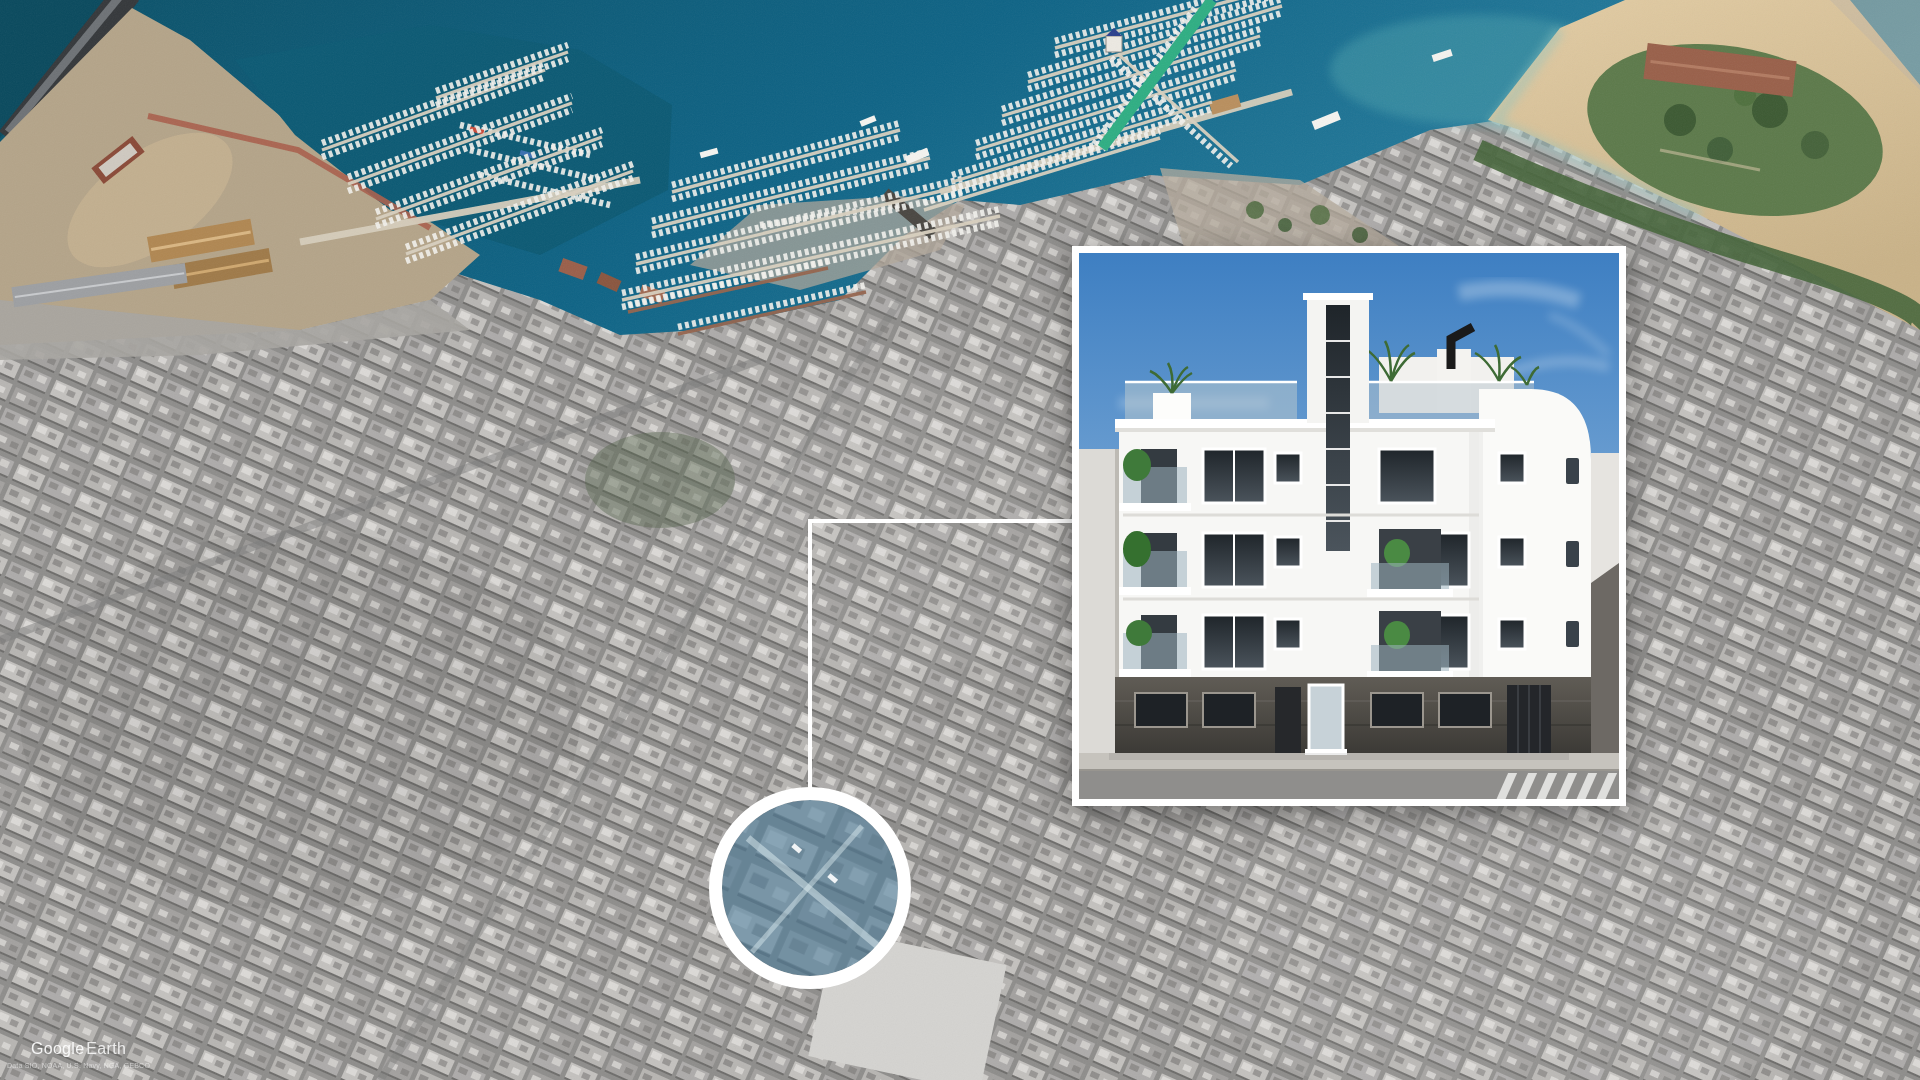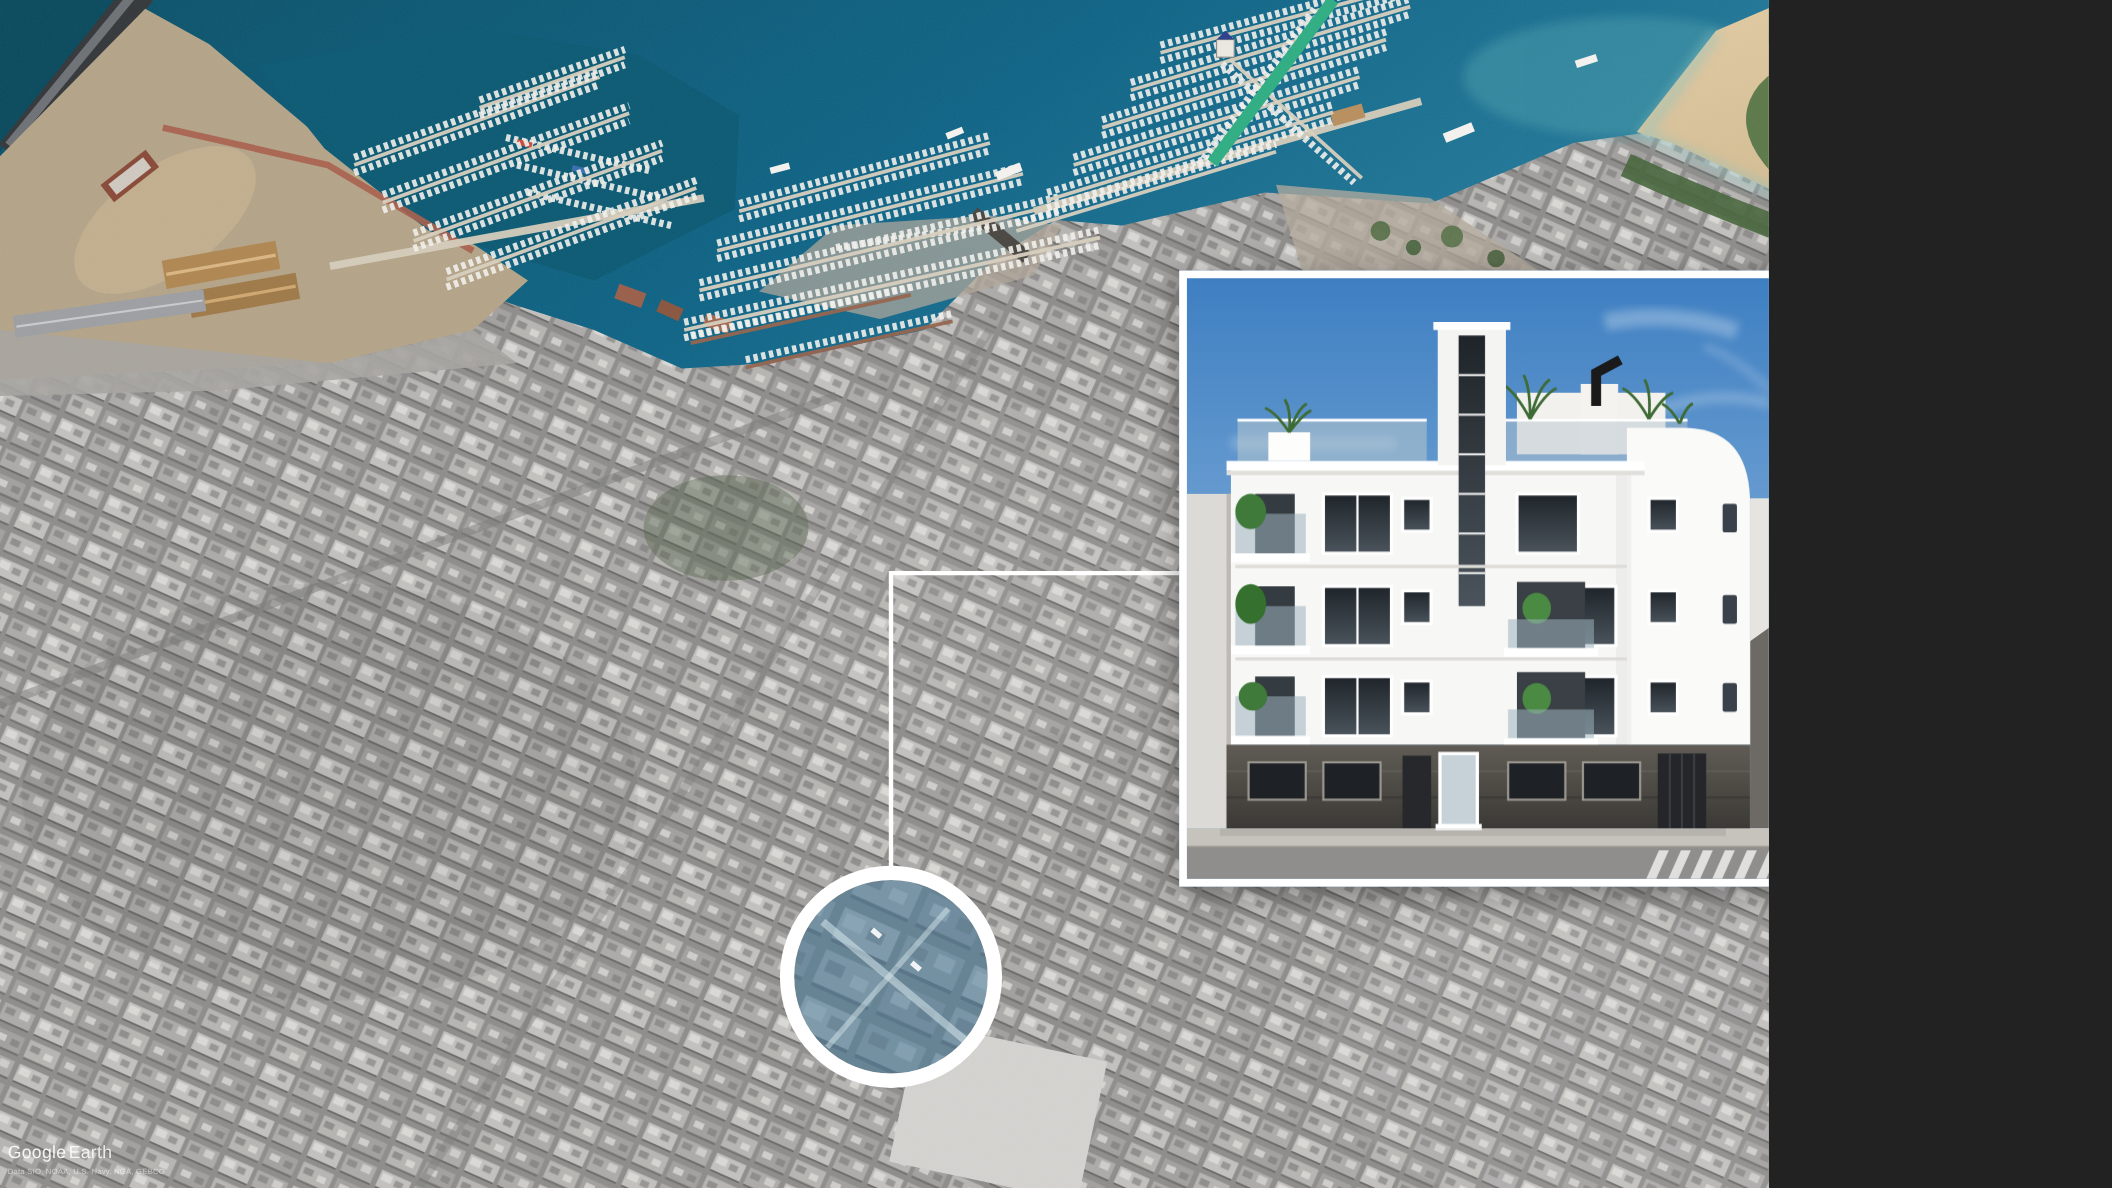--- a/index.html
+++ b/index.html
@@ -1,17 +1,17 @@
 <!DOCTYPE html>
 <html style="--sky-top: #3e7fc2; --sky-bottom: #a9c9e6; --sea-deep: #0c5168; --sea-mid: #0f6486; --sea-light: #2e84a4; --sand-light: #e2cca4; --sand-dark: #c9b288; --park-green: #5d7a4b; --pier-green: #2fae83; --city-gray: #9a9a9a; --highlight-tint: #4c7d9d; --ring-white: #ffffff; --building-white: #f7f7f5; --ground-dark: #3c3a36; --callout-line: #ffffff;"><head>
 <meta charset="utf-8">
 <style>
   html,body{margin:0;padding:0;background:#222;}
-  .stage{position:relative;width:1608px;height:1080px;overflow:hidden;background:var(--city-gray,#9a9a9a);
-         font-family:"Liberation Sans",sans-serif;}
+  .stage{position:relative;width:1920px;height:1080px;overflow:hidden;background:var(--city-gray,#9a9a9a);
+         font-family:"Liberation Sans",sans-serif;text-align:center;}
   .stage svg{display:block;}
   #map{position:absolute;left:0;top:0;}
   
   .boats{stroke:#f2f1ec;stroke-width:6.5;stroke-dasharray:4 3.2;opacity:.9;fill:none;}
   .dock{stroke:#d8d0bf;stroke-width:3.4;opacity:.95;fill:none;}
   .dockr{stroke:#95644d;stroke-width:3.4;opacity:.95;fill:none;}
   .pier{stroke:#d6cdbc;stroke-width:7;opacity:.95;fill:none;}
   
   .inset{position:absolute;left:1072px;top:246px;width:540px;height:546px;
          border:7px solid var(--ring-white,#fff);background:#7aa7d4;

